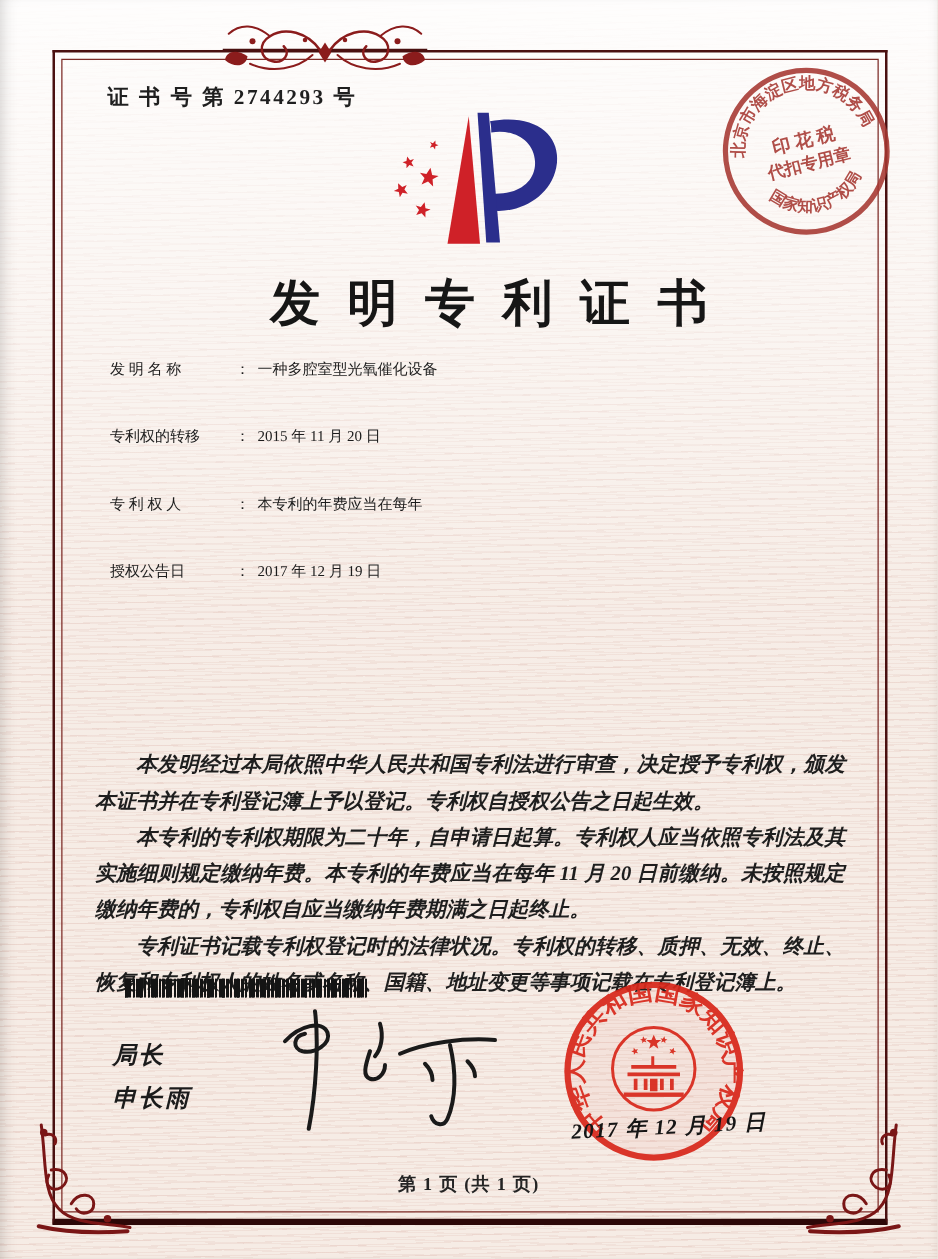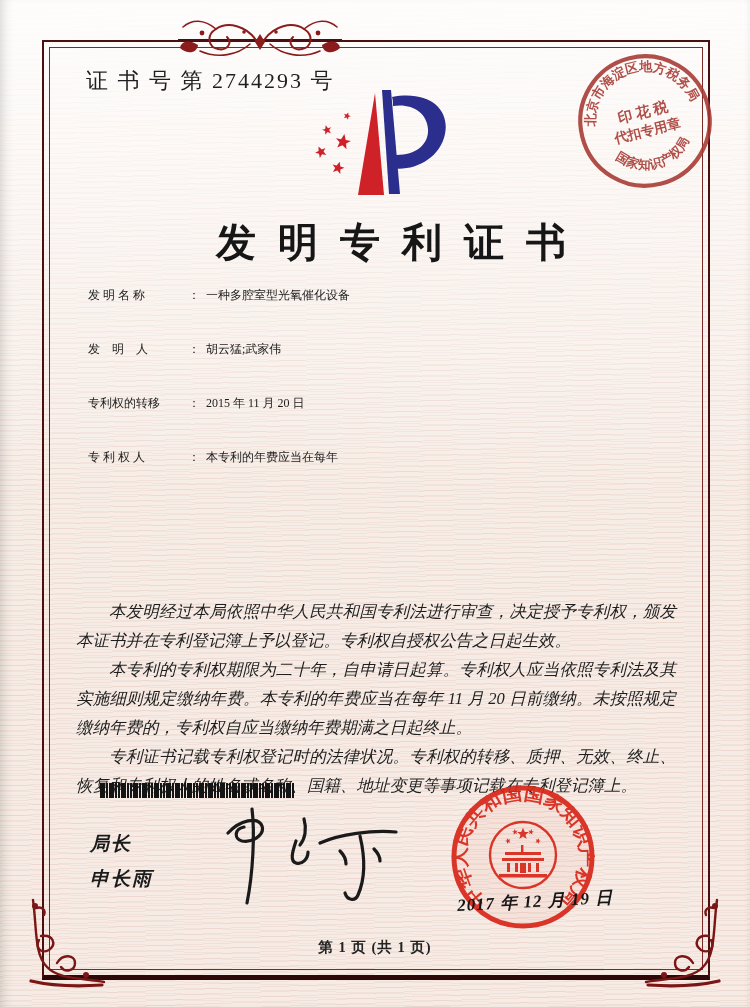--- a/index.html
+++ b/index.html
@@ -24,38 +24,38 @@
   .frame-inner{
     position:absolute;left:49px;top:47px;width:652px;height:921px;
     border:1px solid #7c2a26;
   }
   .top-ornament{position:absolute;left:178px;top:12px;width:164px;height:58px;}
   .corner-orn{position:absolute;width:82px;height:92px;}
   .corner-orn.left{left:26px;top:896px;}
   .corner-orn.right{left:642px;top:896px;transform:scaleX(-1);}
   .cert-number{
     position:absolute;left:86px;top:66px;
-    font-size:22px;letter-spacing:2px;color:#1f1f1f;font-weight:400;white-space:pre;
+    font-size:17px;letter-spacing:2px;color:#1f1f1f;font-weight:700;white-space:pre;
   }
   .logo{position:absolute;left:296px;top:90px;width:150px;height:110px;}
   .tax-stamp{position:absolute;left:572px;top:48px;width:146px;height:146px;transform:rotate(-14deg);opacity:.88;}
   .title{
     position:absolute;left:0;top:199px;width:750px;margin:16px;
     text-align:center;font-size:40px;font-weight:700;color:#161616;
     letter-spacing:22px;text-indent:22px;
   }
   .fields{position:absolute;left:88px;top:287px;}
   .field-row{height:28px;margin-bottom:26px;font-size:12px;color:#1c1c1c;font-weight:400;}
   .field-label{display:inline-block;width:100px;white-space:pre;vertical-align:top;}
   .field-colon{display:inline-block;vertical-align:top;}
   .field-value{display:inline-block;margin-left:6px;white-space:pre;vertical-align:top;}
   .paras{position:absolute;left:76px;top:597px;width:600px;}
   .paras p{
     margin:0;text-indent:2em;text-align:justify;
-    font-size:16.5px;line-height:1.76;color:#1e1e1e;font-weight:400;font-style:italic;
+    font-size:16.5px;line-height:1.76;color:#1e1e1e;font-weight:700;font-style:italic;
   }
   .barcode{
     position:absolute;left:100px;top:783px;width:194px;height:15px;
     background:
       repeating-linear-gradient(90deg,#141414 0 2px,rgba(0,0,0,0) 2px 3px),
       repeating-linear-gradient(90deg,#141414 0 1px,rgba(0,0,0,0) 1px 6px),
       repeating-linear-gradient(90deg,#141414 0 3px,rgba(0,0,0,0) 3px 11px);
   }
   .signer{position:absolute;left:90px;top:831px;font-size:19px;color:#1b1b1b;font-weight:700;font-style:italic;}
   .signer div{margin-bottom:9px;letter-spacing:2px;}
@@ -151,27 +151,27 @@
     <text x="70" y="84" font-size="13" fill="#a63731" font-weight="bold" text-anchor="middle">代扣专用章</text>
   </svg>
 
   <h1 class="title">发明专利证书</h1>
 
   <div class="fields">
     <div class="field-row">
       <span class="field-label">发 明 名 称</span><span class="field-colon">：</span><span class="field-value">一种多腔室型光氧催化设备</span>
     </div>
     <div class="field-row">
-      <span class="field-label">发　明　人</span><span class="field-colon">：</span><span class="field-value">胡云猛;武家伟</span>
-    </div>
-    <div class="field-row">
       <span class="field-label">专利权的转移</span><span class="field-colon">：</span><span class="field-value">2015 年 11 月 20 日</span>
     </div>
     <div class="field-row">
       <span class="field-label">专 利 权 人</span><span class="field-colon">：</span><span class="field-value">本专利的年费应当在每年</span>
+    </div>
+    <div class="field-row">
+      <span class="field-label">授权公告日</span><span class="field-colon">：</span><span class="field-value">2017 年 12 月 19 日</span>
     </div>
   </div>
 
   <div class="paras">
     <p>本发明经过本局依照中华人民共和国专利法进行审查，决定授予专利权，颁发本证书并在专利登记簿上予以登记。专利权自授权公告之日起生效。</p>
     <p>本专利的专利权期限为二十年，自申请日起算。专利权人应当依照专利法及其实施细则规定缴纳年费。本专利的年费应当在每年 11 月 20 日前缴纳。未按照规定缴纳年费的，专利权自应当缴纳年费期满之日起终止。</p>
     <p>专利证书记载专利权登记时的法律状况。专利权的转移、质押、无效、终止、恢复和专利权人的姓名或名称、国籍、地址变更等事项记载在专利登记簿上。</p>
   </div>
 
   <div class="barcode"></div>

